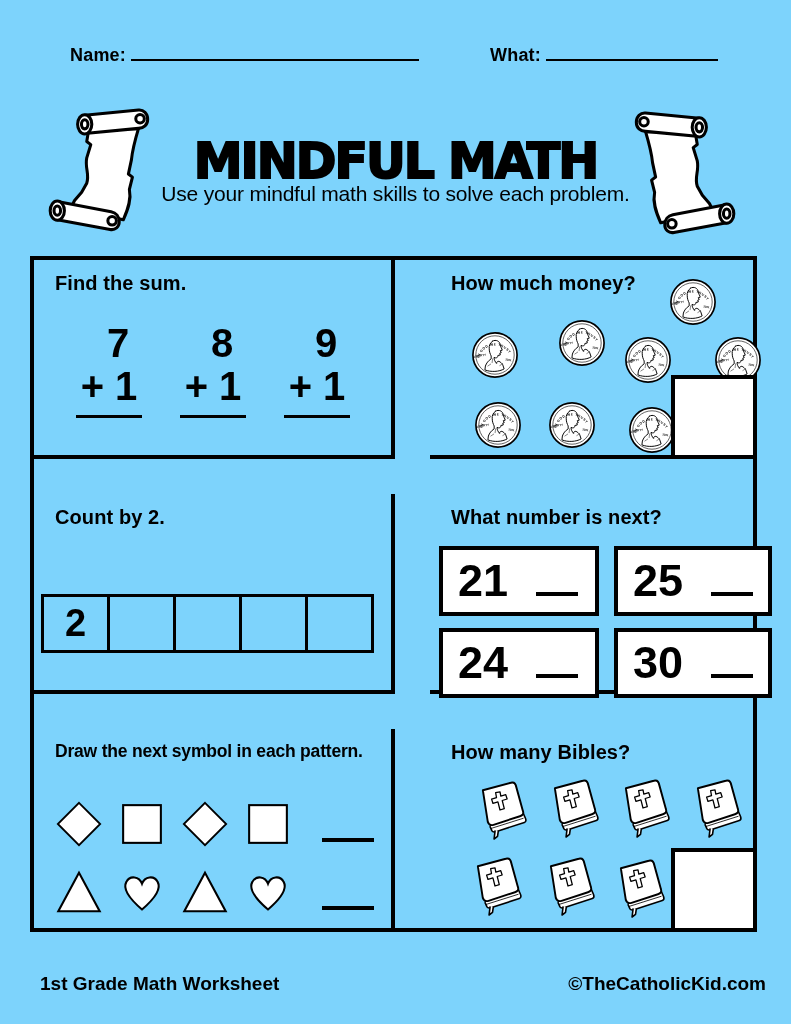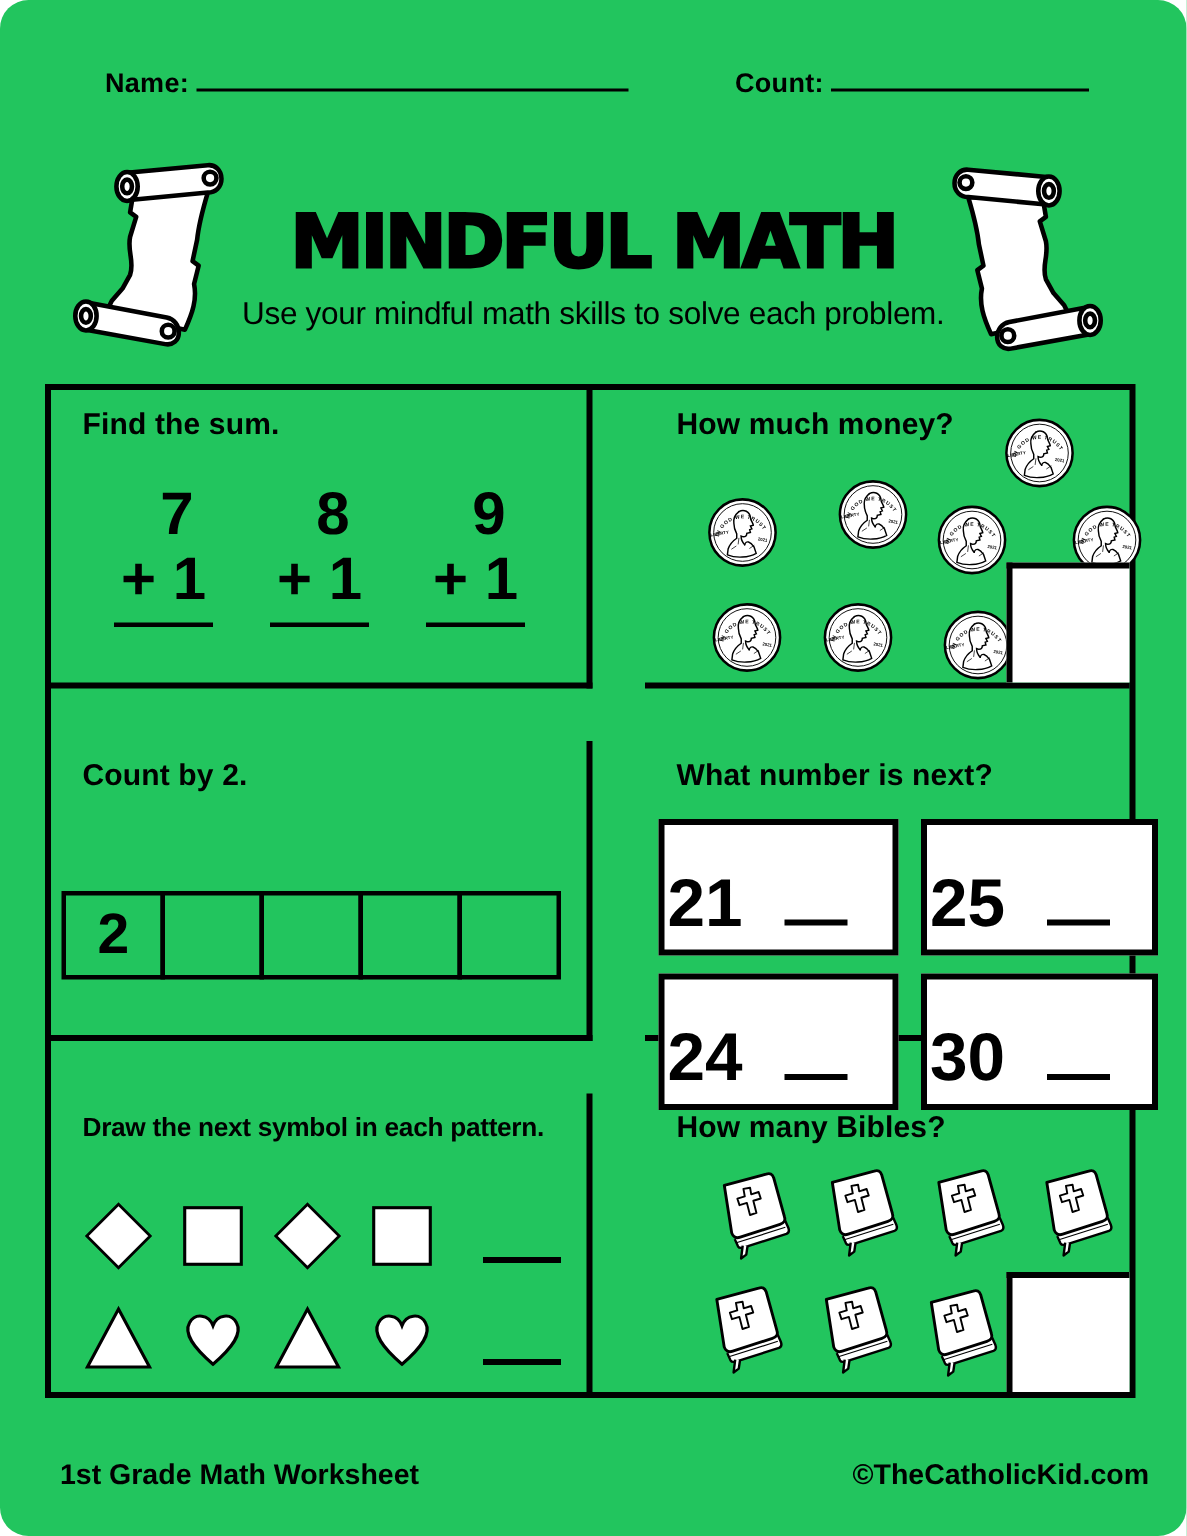--- a/index.html
+++ b/index.html
@@ -1,34 +1,34 @@
 <!DOCTYPE html>
 <html><head>
 <meta charset="utf-8">
 <style>
   html,body{margin:0;padding:0;background:#fff;}
-  .page{position:relative;width:791px;height:1024px;background:#22c55e;overflow:hidden;
-        font-family:"Liberation Sans",sans-serif;color:#000;border-radius:19px;}
+  .page{position:relative;width:791px;height:1024px;background:#7dd3fc;overflow:hidden;
+        font-family:"Liberation Sans",sans-serif;color:#000;}
 
   
   .hfield{position:absolute;top:44px;font-size:18px;font-weight:bold;letter-spacing:.2px;white-space:nowrap;}
   .hfield.name{left:70px;}
   .hfield.date{left:490px;}
   .uline{display:inline-block;border-bottom:2.5px solid #000;height:.85em;margin-left:5px;}
   .uline.name-line{width:288px;}
   .uline.date-line{width:172px;}
 
   
   .scroll{position:absolute;width:124px;height:132px;}
   .scroll.left{left:42px;top:103px;}
   .scroll.right{left:618px;top:106px;transform:scaleX(-1);}
   .title{position:absolute;left:0;right:0;top:102px;text-align:center;
          font-family:"DejaVu Sans",sans-serif;font-weight:700;font-size:49px;line-height:1.1;
          letter-spacing:-2px;-webkit-text-stroke:2px #000;}
-  .subtitle{position:absolute;left:0;right:0;top:198px;text-align:center;font-size:21px;font-weight:500;letter-spacing:-.2px;}
+  .subtitle{position:absolute;left:0;right:0;top:182px;text-align:center;font-size:21px;font-weight:500;letter-spacing:-.2px;}
 
   
   .grid{position:absolute;left:30px;top:256px;width:727px;height:676px;box-sizing:border-box;
         border:4.5px solid #000;display:grid;grid-template-columns:361px 1fr;grid-template-rows:1fr 1fr 1fr;gap:35px;}
   .cell{position:relative;border-right:4px solid #000;border-bottom:4px solid #000;box-sizing:border-box;}
   .cell:nth-child(2n){border-right:0;}
   .cell:nth-child(n+5){border-bottom:0;padding-left:15px;}
   .cell-label{position:absolute;left:21px;top:12px;margin:0;font-size:20px;font-weight:bold;letter-spacing:.1px;white-space:nowrap;}
   .cell-pattern .cell-label{font-size:17.5px;letter-spacing:-.2px;}
 
@@ -45,22 +45,22 @@
               border-top:4px solid #000;border-left:4px solid #000;}
 
   
   .count-row{position:absolute;left:7px;top:100px;display:flex;}
   .cbox{width:69px;height:59px;border:3px solid #000;margin-left:-3px;box-sizing:border-box;
         display:flex;align-items:center;justify-content:center;font-size:38px;font-weight:bold;}
   .cbox:first-child{margin-left:0;}
 
   
   .num-grid{position:absolute;left:9px;top:52px;display:grid;grid-template-columns:160px 158px;gap:12px 15px;}
-  .nbox{height:91px;border:4px solid #000;box-sizing:border-box;background:#fff;
-        display:flex;align-items:flex-end;padding:0 0 9px 2px;}
+  .nbox{height:70px;border:4px solid #000;box-sizing:border-box;background:#fff;
+        display:flex;align-items:flex-end;padding:0 0 9px 15px;}
   .nval{font-size:45px;font-weight:bold;line-height:1;}
   .nblank{width:42px;border-bottom:4.5px solid #000;margin-left:28px;margin-bottom:7px;}
 
   
   .pat-row{position:absolute;left:22px;display:flex;align-items:flex-end;gap:17px;}
   .pat-shape{width:46px;height:46px;display:block;}
   .pat-blank{width:52px;border-bottom:4.5px solid #000;margin:0 0 5px 14px;}
 
   
   .footer-left{position:absolute;left:40px;top:973px;font-size:19px;font-weight:bold;}
@@ -74,21 +74,21 @@
       <path id="coinArc" d="M17,56 A34,34 0 0 1 83,56" fill="none"></path>
     </defs>
 </svg>
 
 <div class="page">
 
   <div class="hfield name">
     <span>Name:</span><span class="uline name-line"></span>
   </div>
   <div class="hfield date">
-    <span>Count:</span><span class="uline date-line"></span>
+    <span>What:</span><span class="uline date-line"></span>
   </div>
 
   <svg class="scroll left" viewBox="0 0 122 130">
     <g stroke="#000" fill="#fff" stroke-width="3" stroke-linejoin="round" stroke-linecap="round">
       <path d="M46,26 L44,38 L48,41 L44,54 C42,64 47,70 44,79 L39,88 L32,96 L28,104 L80,115 C85,104 88,95 86,85 L89,73 L85,70 L88,56 C89,46 92,35 95,25 Z"></path>
       <path d="M42,12 L95,7 C100,6.5 104,10.5 104,16 C104,21.5 100,25 95,25 L42,30 Z"></path>
       <ellipse cx="42" cy="21" rx="7" ry="9.5"></ellipse>
       <ellipse cx="42" cy="21" rx="3.2" ry="4.5"></ellipse>
       <circle cx="96.5" cy="15.5" r="4.2"></circle>
       <path d="M15,97 L68,107 C73,108 76,112 76,117 C76,122 72,125.5 67,124.5 L15,115 Z"></path>

